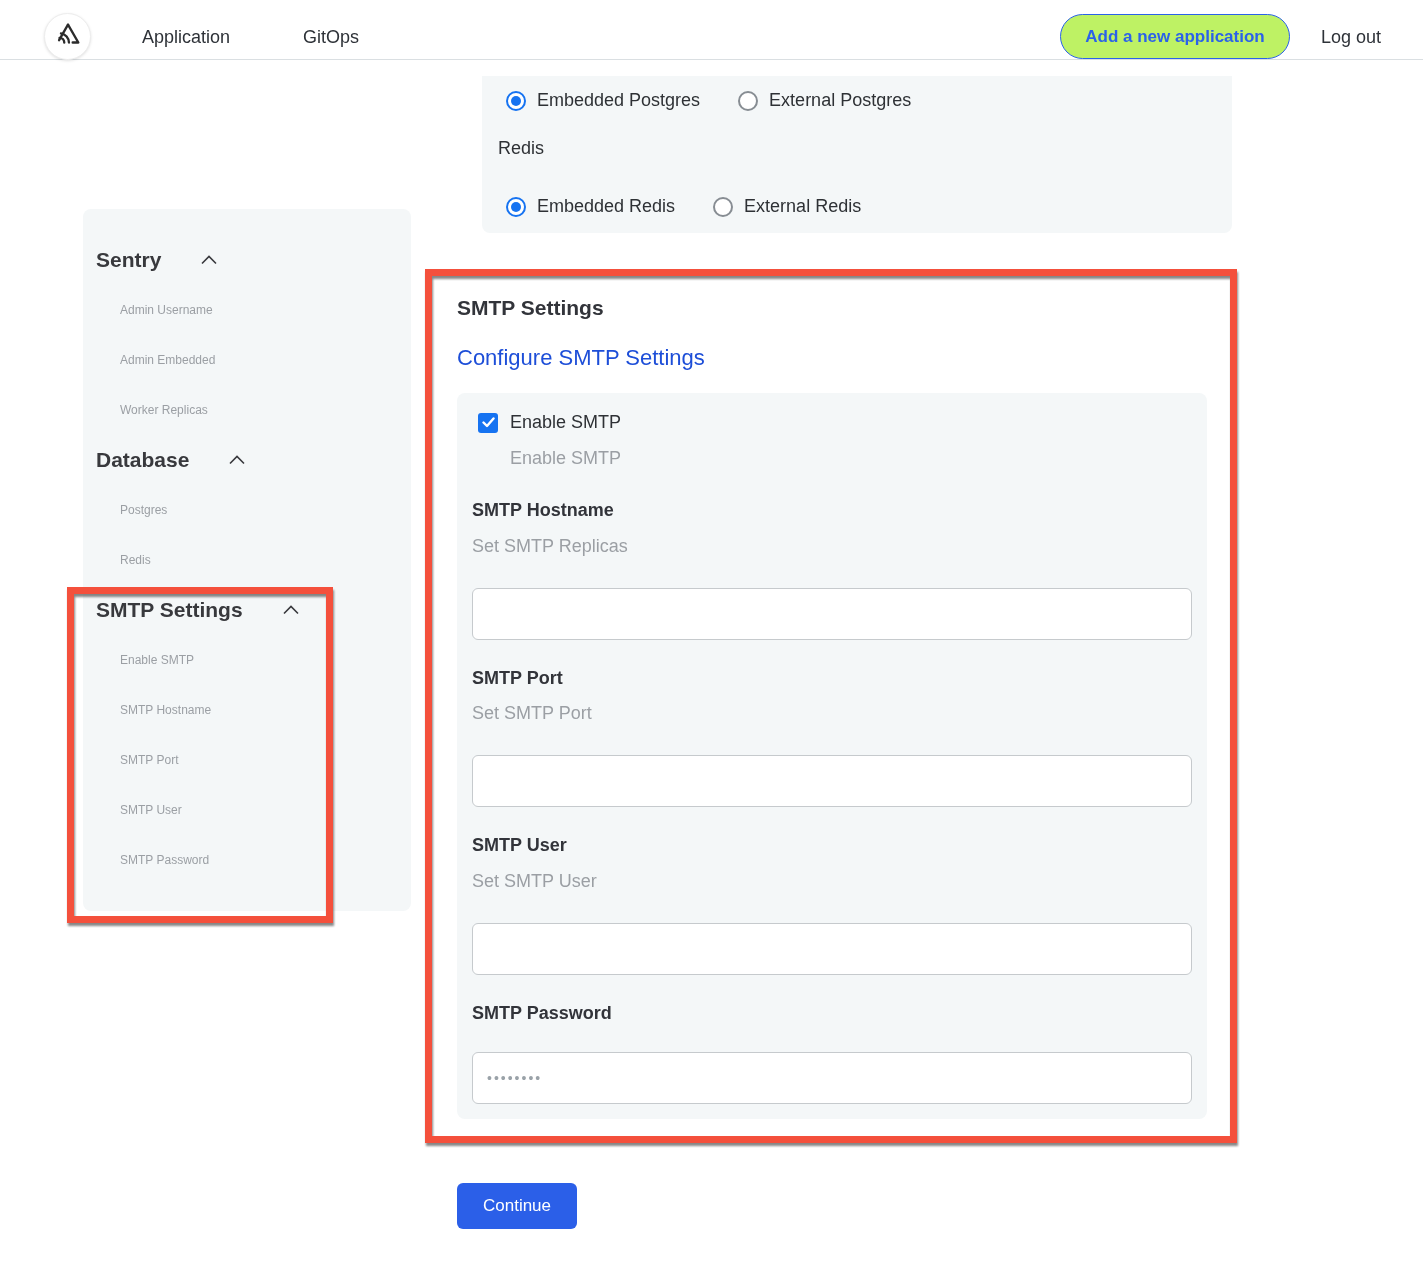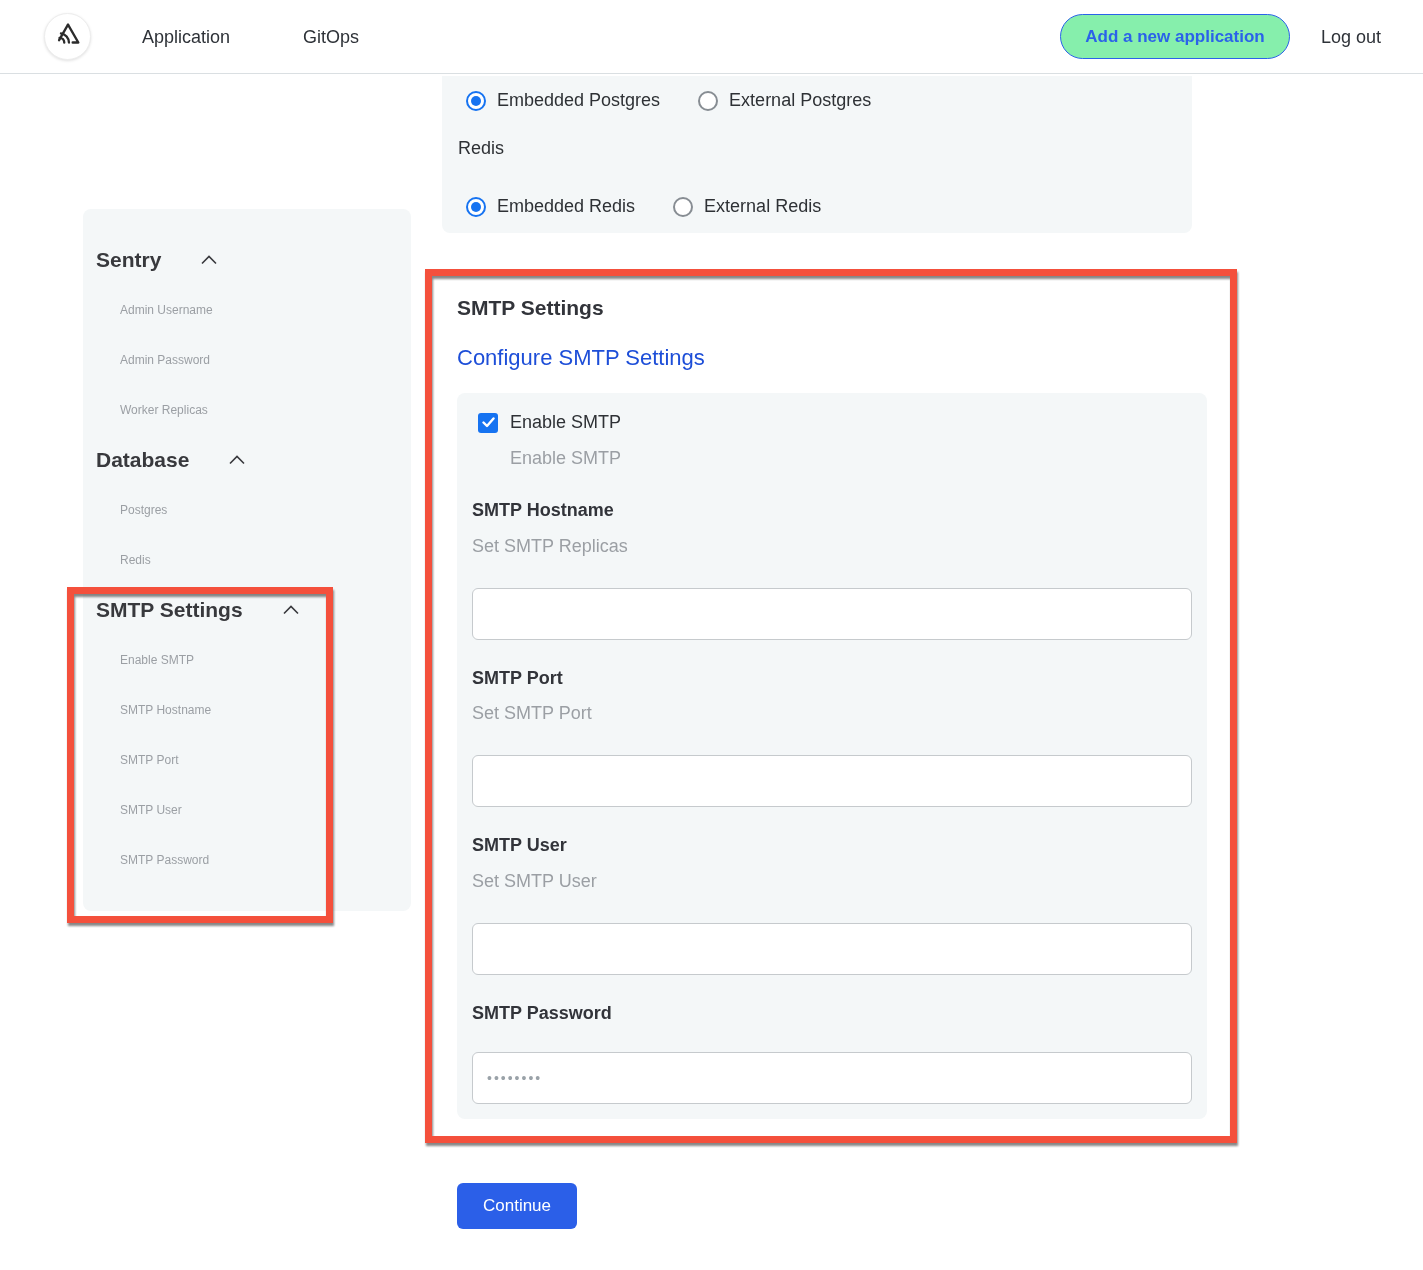--- a/index.html
+++ b/index.html
@@ -1,35 +1,35 @@
 <!DOCTYPE html>
 <html><head>
 <meta charset="utf-8">
 <style>
   * { margin:0; padding:0; box-sizing:border-box; }
   html,body { background:#ffffff; font-family:"Liberation Sans","DejaVu Sans",sans-serif; }
   .stage { position:relative; width:1423px; height:1270px; background:#fff; overflow:hidden; }
 
   
-  .navbar { position:absolute; left:0; top:0; width:1423px; height:74px; background:#fff;
+  .navbar { position:absolute; left:0; top:0; width:1423px; height:60px; background:#fff;
             border-bottom:1px solid #dadfe2; }
   .logo-badge { position:absolute; left:44px; top:13px; width:47px; height:47px; border-radius:50%;
                 background:#fff; border:1px solid #ededed; box-shadow:0 1px 3px rgba(0,0,0,0.12);
                 display:flex; align-items:center; justify-content:center; }
   .nav-link { position:absolute; top:0; height:74px; line-height:74px; font-size:18px; color:#2e3238; cursor:pointer; }
   .nav-app { left:142px; }
   .nav-gitops { left:303px;text-align:center; }
   .nav-logout { left:1321px; }
   .pill-btn { position:absolute; left:1060px; top:14px; width:230px; height:45px; border:1.5px solid #2b62e9;
-              border-radius:23px; background:#86efac; color:#2b62e9; font-weight:bold; font-size:17px;
+              border-radius:23px; background:#bef264; color:#2b62e9; font-weight:bold; font-size:17px;
               display:flex; align-items:center; justify-content:center; cursor:pointer;
               font-family:"Liberation Sans","DejaVu Sans",sans-serif; }
 
   
-  .top-panel { position:absolute; left:442px; top:76px; width:750px; height:157px; background:#f4f7f8;
+  .top-panel { position:absolute; left:482px; top:76px; width:750px; height:157px; background:#f4f7f8;
                border-radius:0 0 8px 8px; }
   .opt-row { position:absolute; left:24px; display:flex; align-items:center; gap:38px; }
   .opt-row-1 { top:14px; }
   .opt-row-2 { top:120px; }
   .opt { display:flex; align-items:center; gap:11px; }
   .opt-label { font-size:18px; color:#2e3135; }
   .radio { width:20px; height:20px; border-radius:50%; border:2px solid #878d93; background:#fff;
            position:relative; cursor:pointer; flex:0 0 auto; }
   .radio.selected { border-color:#1673f1; }
   .radio.selected::after { content:""; position:absolute; inset:3px; border-radius:50%; background:#1673f1; }
@@ -120,21 +120,21 @@
   <div class="sidebar">
     <div class="side-row side-heading">
       <span>Sentry</span>
       <span class="chev">
         <svg width="16" height="10" viewBox="0 0 16 10" fill="none" stroke="#38393d" stroke-width="1.6">
             <polyline points="1,8.5 8,1.5 15,8.5"></polyline>
           </svg>
       </span>
     </div>
     <div class="side-row side-item">Admin Username</div>
-    <div class="side-row side-item">Admin Password</div>
+    <div class="side-row side-item">Admin Embedded</div>
     <div class="side-row side-item">Worker Replicas</div>
 
     <div class="side-row side-heading">
       <span>Database</span>
       <span class="chev">
         <svg width="16" height="10" viewBox="0 0 16 10" fill="none" stroke="#38393d" stroke-width="1.6">
             <polyline points="1,8.5 8,1.5 15,8.5"></polyline>
           </svg>
       </span>
     </div>

